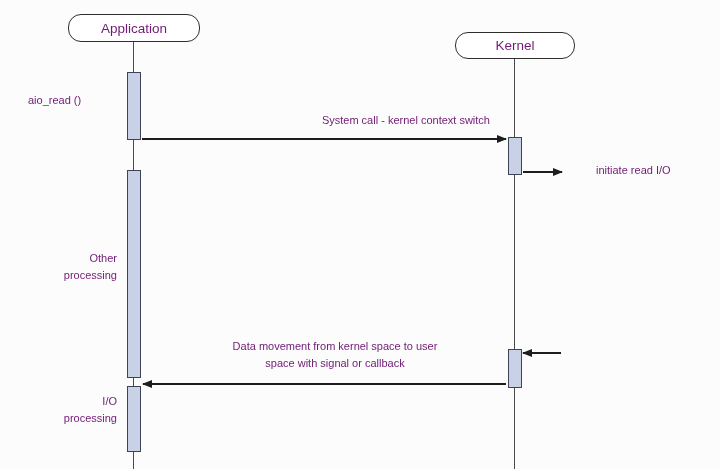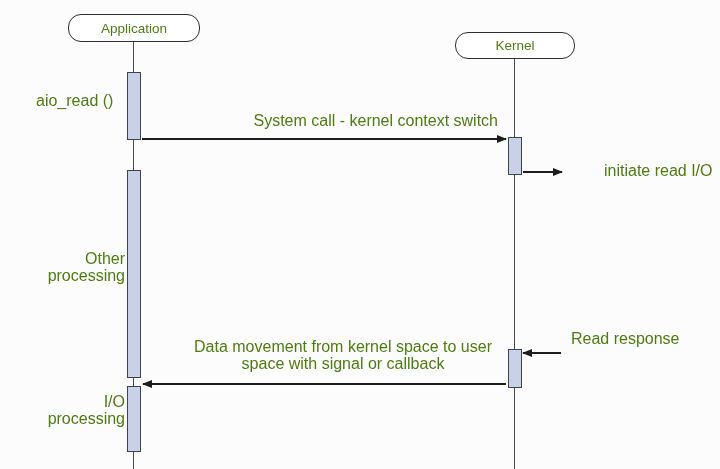--- a/index.html
+++ b/index.html
@@ -1,21 +1,21 @@
 <!DOCTYPE html>
 <html><head>
 <meta charset="utf-8">
 <style>
   html,body{margin:0;padding:0;background:#ffffff;}
   .canvas{
     position:relative;
     width:720px;height:469px;
     background:#fcfcfc;
     font-family:"Liberation Sans", sans-serif;
-    color:#4d7c0f;
+    color:#701a75;
     overflow:hidden;
   }
 
   
   .head{
     position:absolute;
     box-sizing:border-box;
     border:1.6px solid #2e2e2e;
     border-radius:13px;
     background:#ffffff;
@@ -71,24 +71,23 @@
     border-bottom:4.5px solid transparent;
   }
   .arr-1{left:142px;top:138px;width:364px;}
   .arr-2{left:523px;top:171px;width:39px;}
   .arr-3{left:523px;top:352px;width:38px;}
   .arr-4{left:143px;top:383px;width:363px;}
 
   
   .label{
     position:absolute;
-    font-size:16px;
+    font-size:11px;
     line-height:17px;
     white-space:pre-line;
-    margin-left:8px;
   }
   .lbl-aio{left:28px;top:92px;}
   .lbl-other{left:15px;top:250px;width:102px;text-align:right;}
   .lbl-io{left:15px;top:393px;width:102px;text-align:right;}
   .lbl-syscall{left:160px;top:112px;width:330px;text-align:right;}
   .lbl-initiate{left:568px;top:162px;padding-left:28px;}
   .lbl-readresp{left:563px;top:330px;}
   .lbl-datamove{left:160px;top:338px;width:350px;text-align:center;}
 </style>
 </head>
@@ -118,17 +117,16 @@
   <div class="arrow left arr-4"></div>
 
   <div class="label lbl-aio">aio_read ()</div>
   <div class="label lbl-other">Other
 processing</div>
   <div class="label lbl-io">I/O
 processing</div>
 
   <div class="label lbl-syscall">System call - kernel context switch</div>
   <div class="label lbl-initiate">initiate read I/O</div>
-  <div class="label lbl-readresp">Read response</div>
   <div class="label lbl-datamove">Data movement from kernel space to user
 space with signal or callback</div>
 
 </div>
 
 </body></html>

